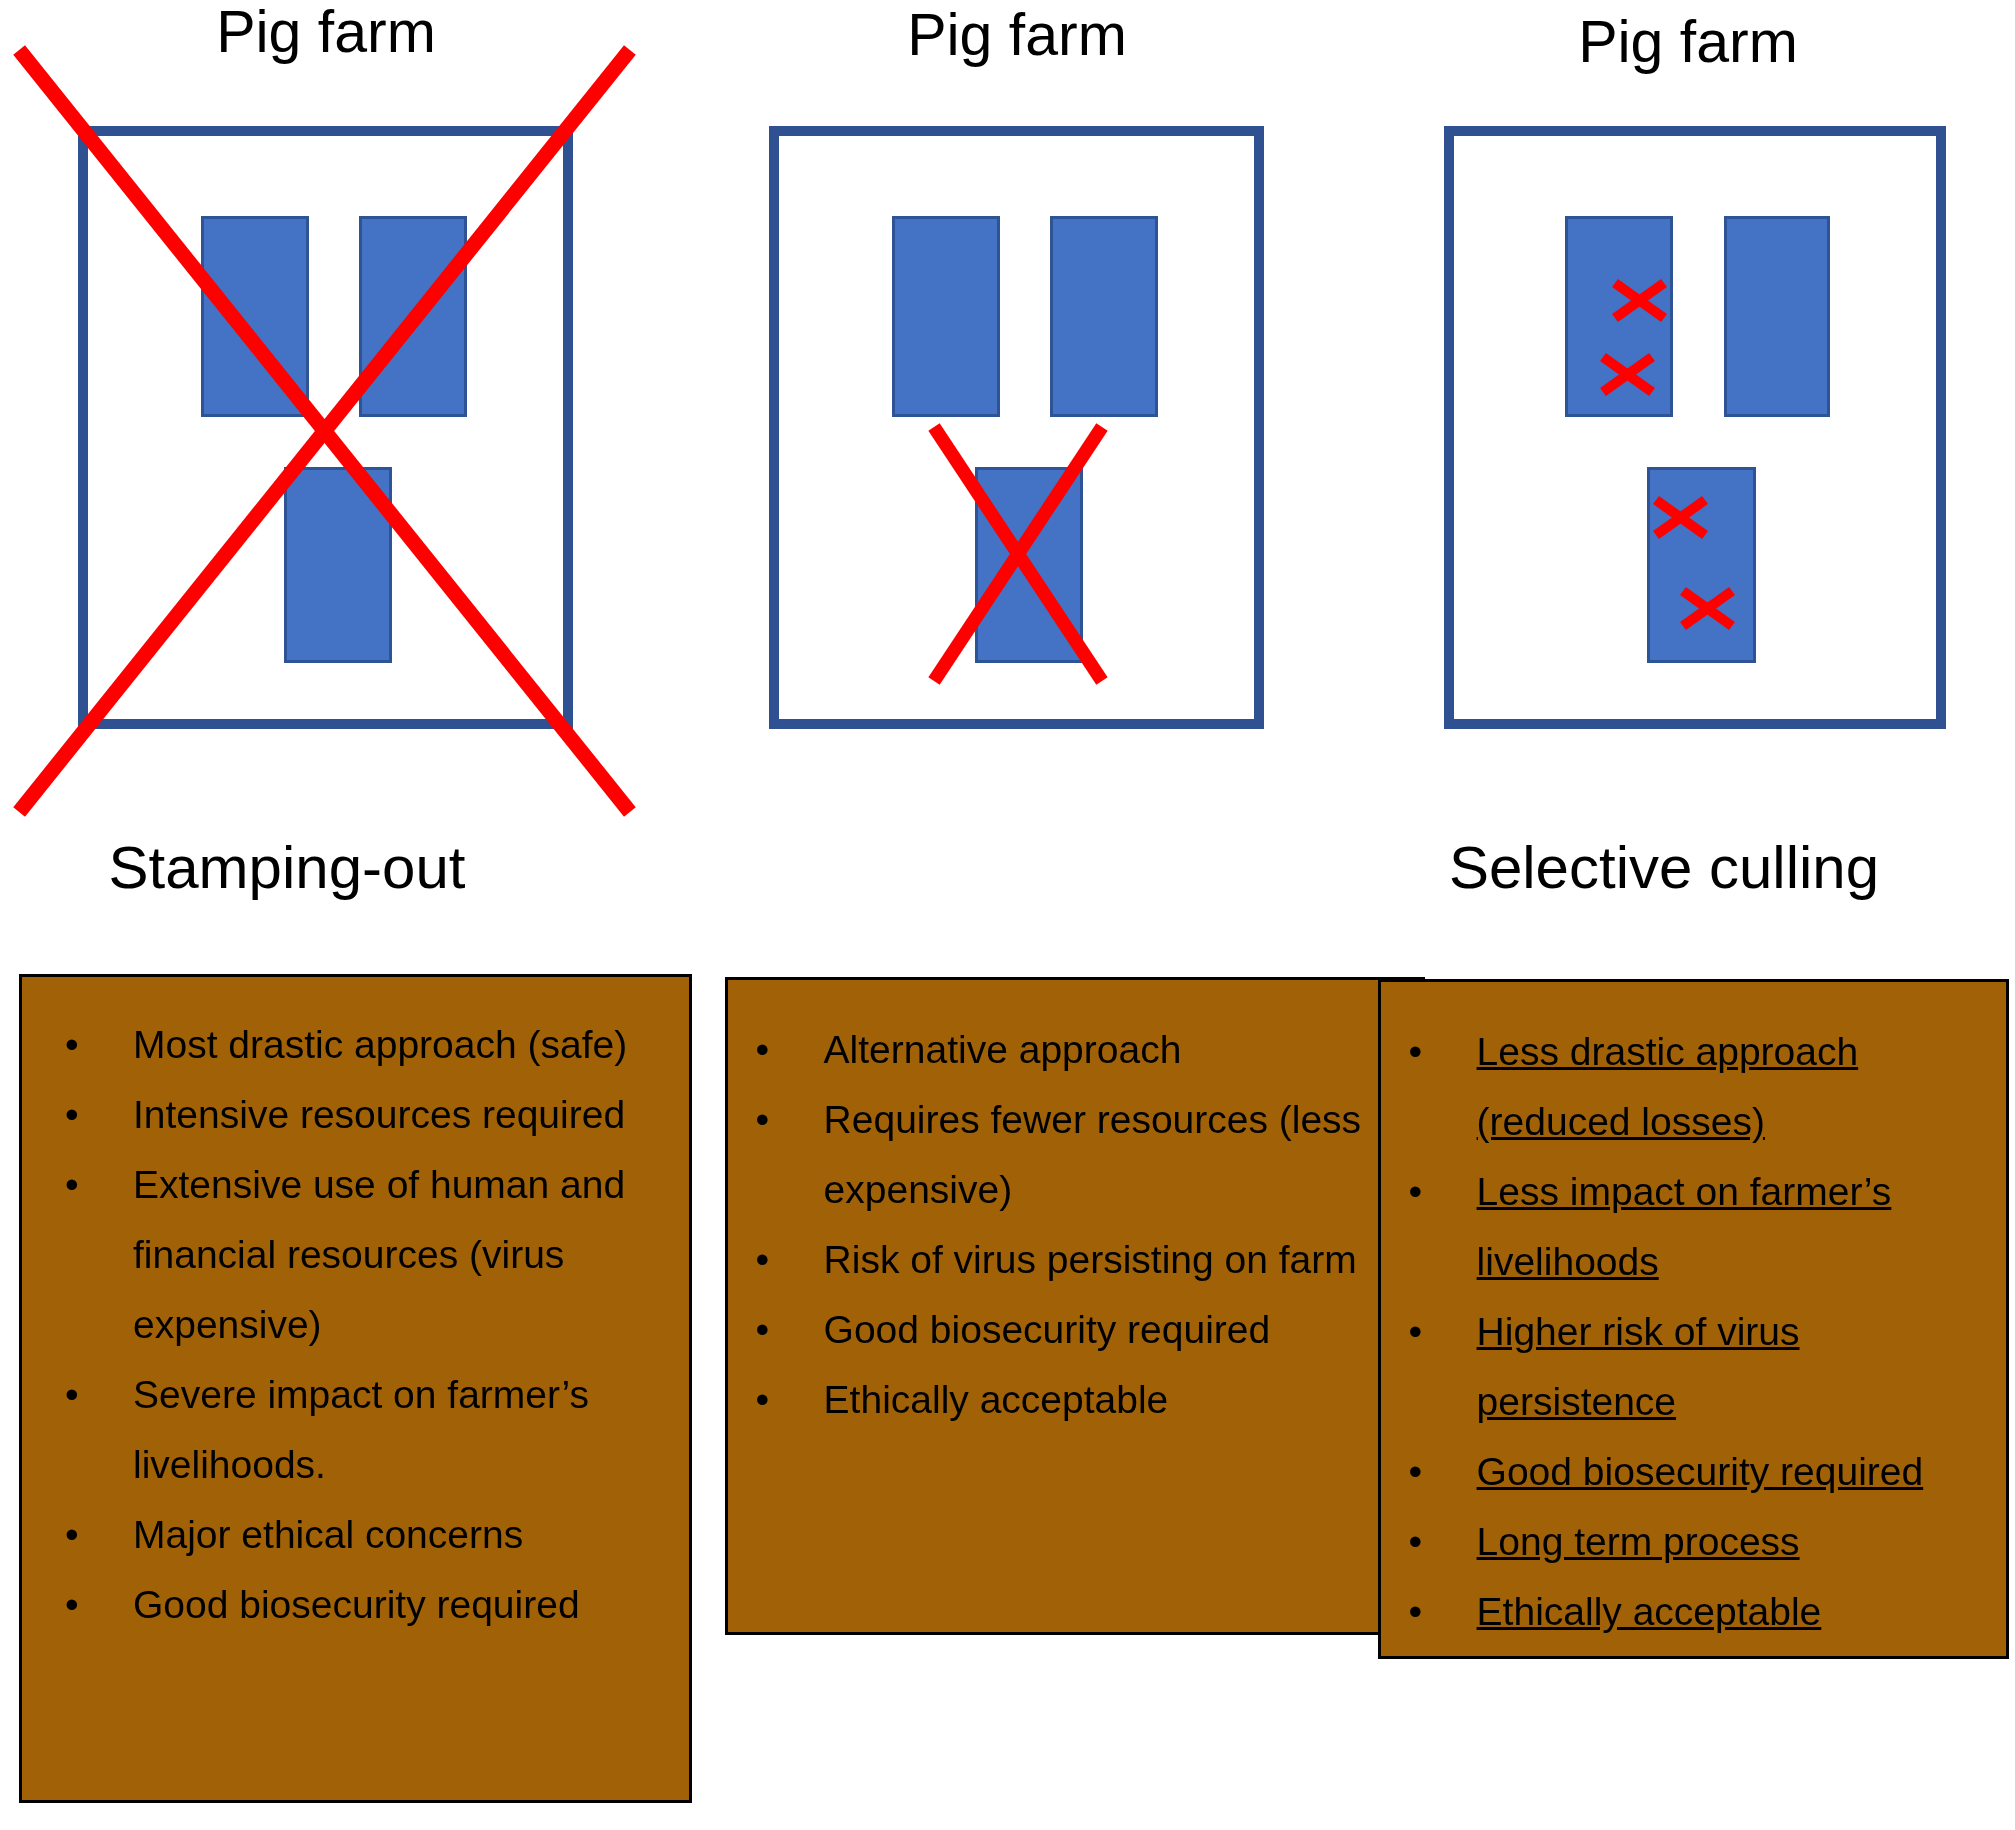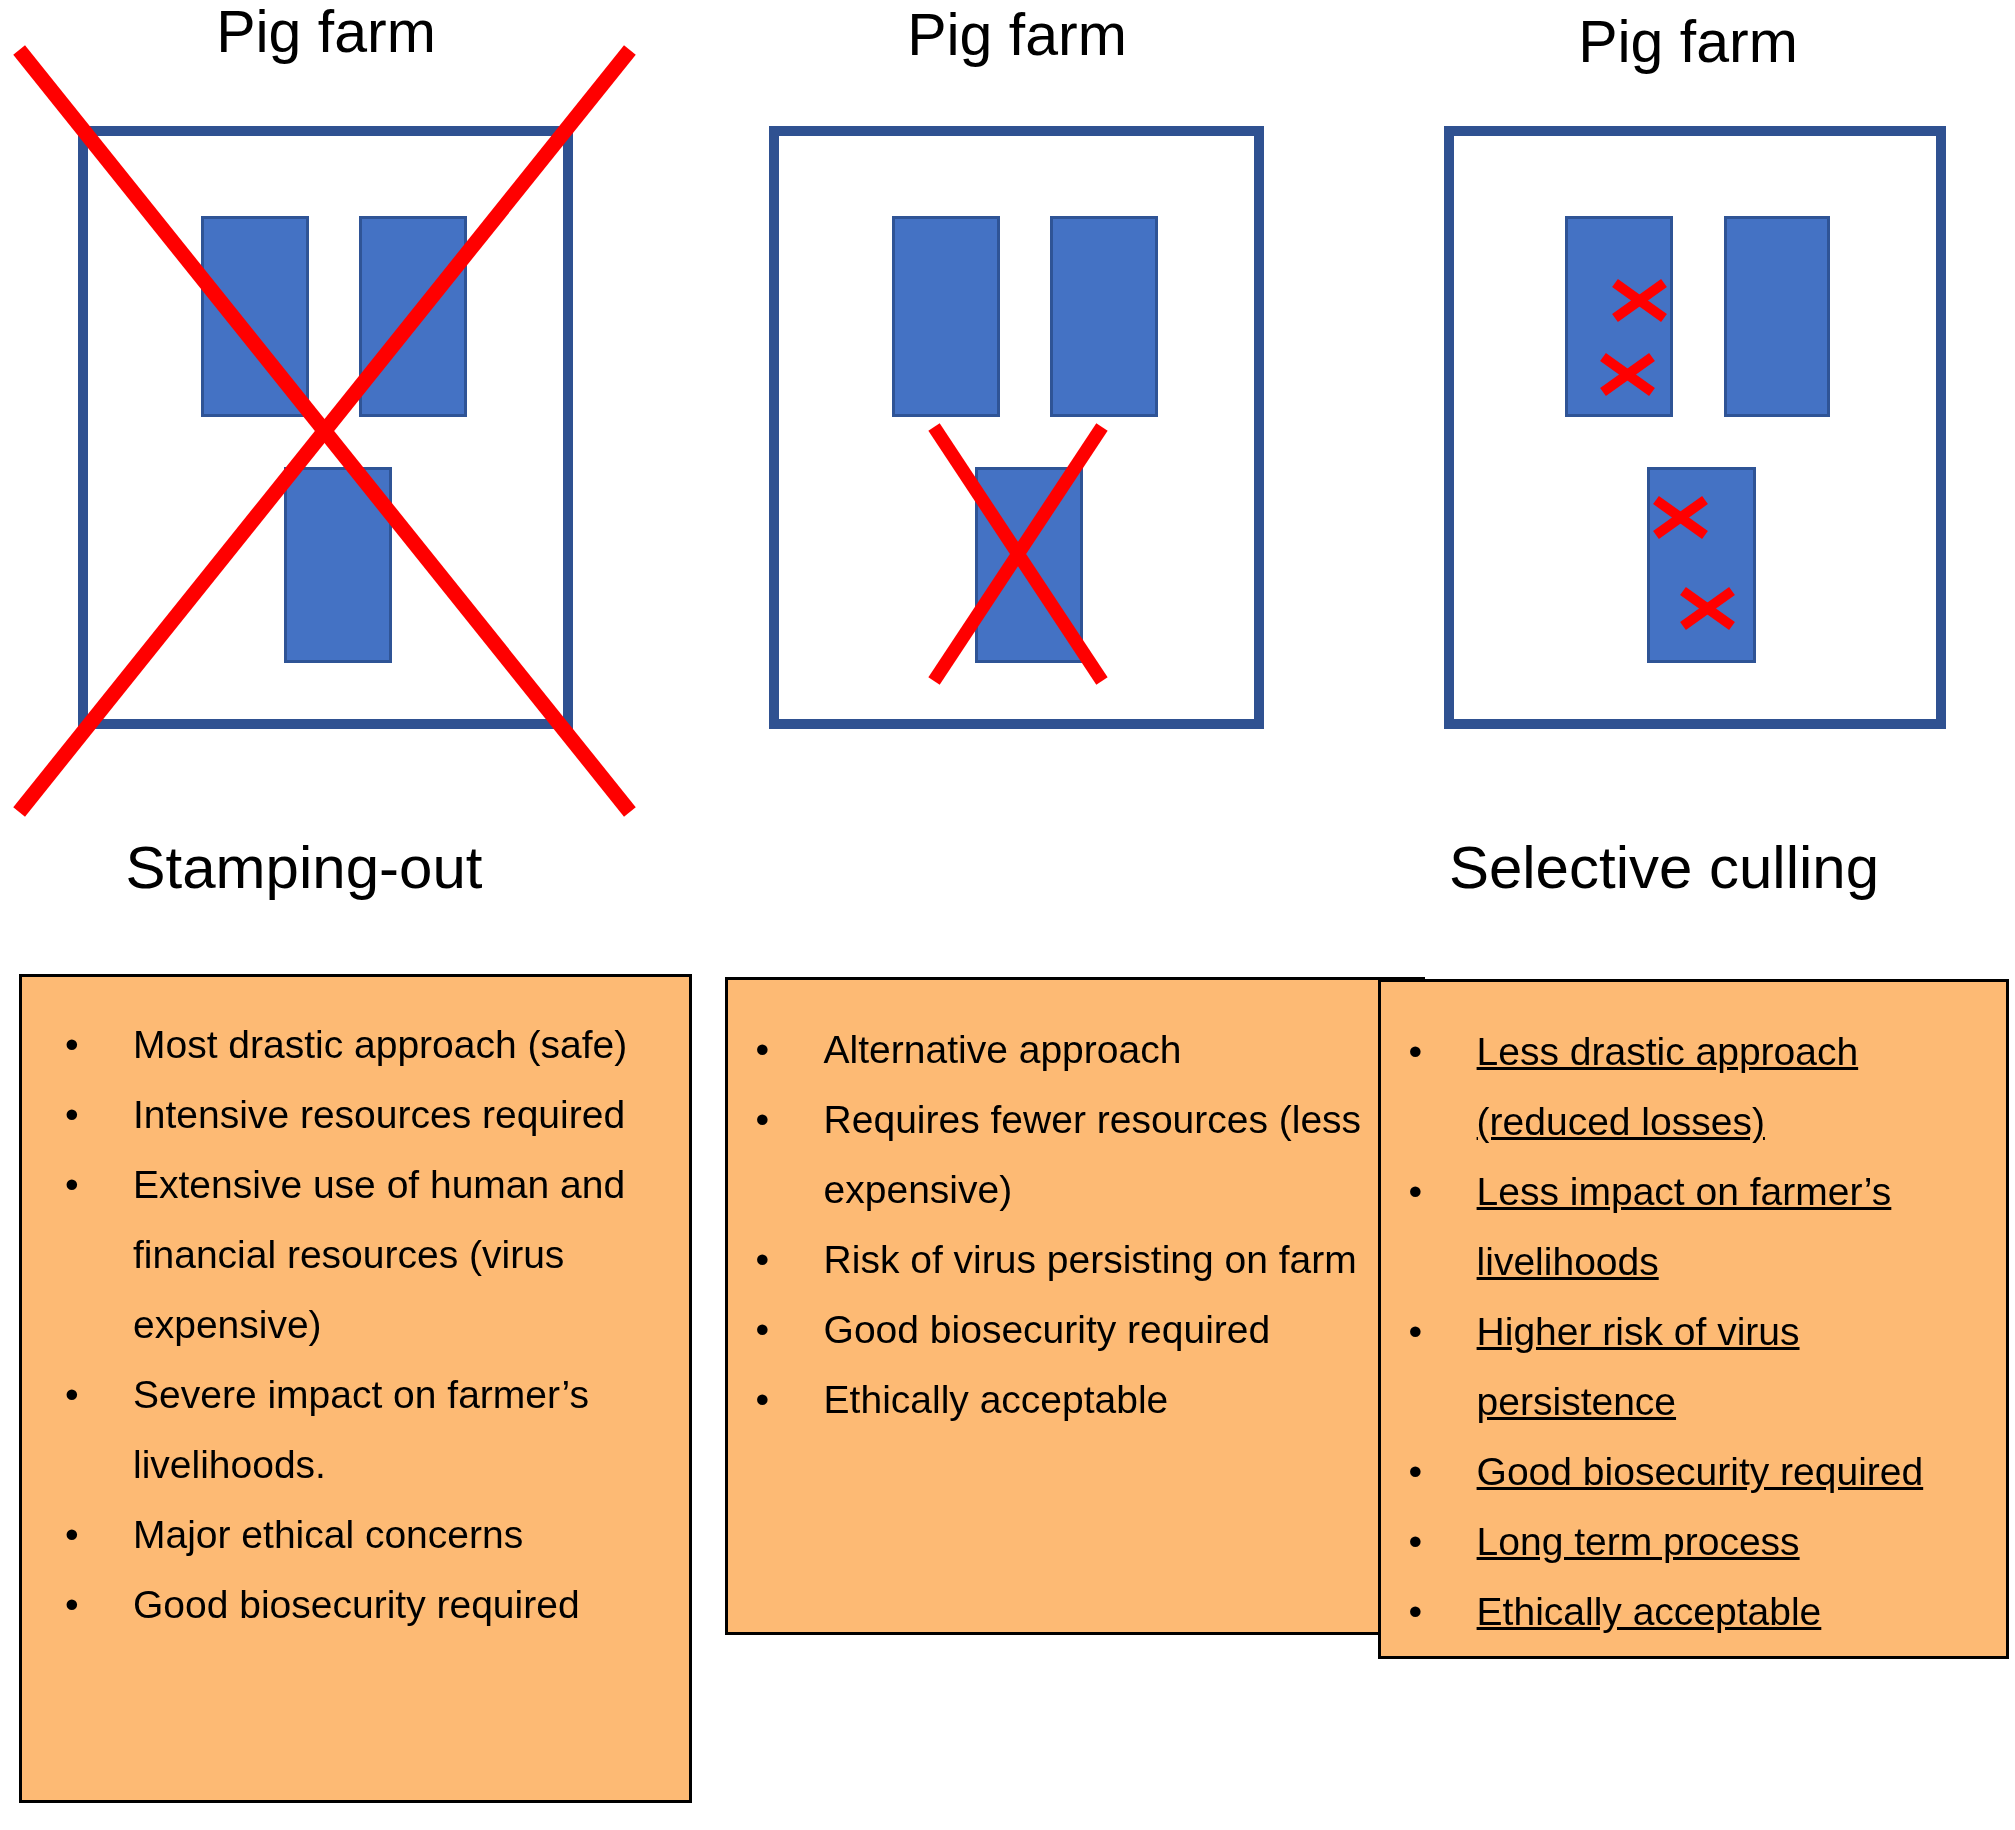--- a/index.html
+++ b/index.html
@@ -45,21 +45,21 @@
     font-size:60px;
     line-height:1.3;
     font-weight:400;
     color:#000000;
     white-space:nowrap;
   }
   .info-box{
     position:absolute;
     box-sizing:border-box;
     border:3.5px solid #000000;
-    background:#fdba74;
+    background:#a16207;
   }
   .info-box ul{
     margin:0;
     list-style:none;
   }
   .box-1 ul{padding:33px 15px 0 38px;}
   .box-2 ul, .box-3 ul{padding:35px 12.6px 0 22.6px;}
   .info-box li{
     position:relative;
     padding-left:73px;
@@ -88,21 +88,21 @@
       <div class="pen" style="left:113px;top:80px;width:108px;height:201px;"></div>
       <div class="pen" style="left:271px;top:80px;width:108px;height:201px;"></div>
       <div class="pen" style="left:196px;top:331px;width:108px;height:196px;"></div>
     </div>
 
     <svg class="cross-svg" style="left:12.6px;top:43px;" width="623" height="776" viewBox="0 0 1240 1545">
       <line x1="12" y1="14" x2="1228" y2="1531" stroke-width="30"></line>
       <line x1="1228" y1="14" x2="12" y2="1531" stroke-width="30"></line>
     </svg>
 
-    <div class="method-title" style="left:53px;top:829px;">Stamping-out</div>
+    <div class="method-title" style="left:36px;top:829px;">Stamping-out</div>
 
     <div class="info-box box-1" style="left:19px;top:974px;width:673px;height:829px;">
       <ul>
         <li>Most drastic approach (safe)</li>
         <li>Intensive resources required</li>
         <li>Extensive use of human and financial resources (virus expensive)</li>
         <li>Severe impact on farmer’s livelihoods.</li>
         <li>Major ethical concerns</li>
         <li>Good biosecurity required</li>
       </ul>

